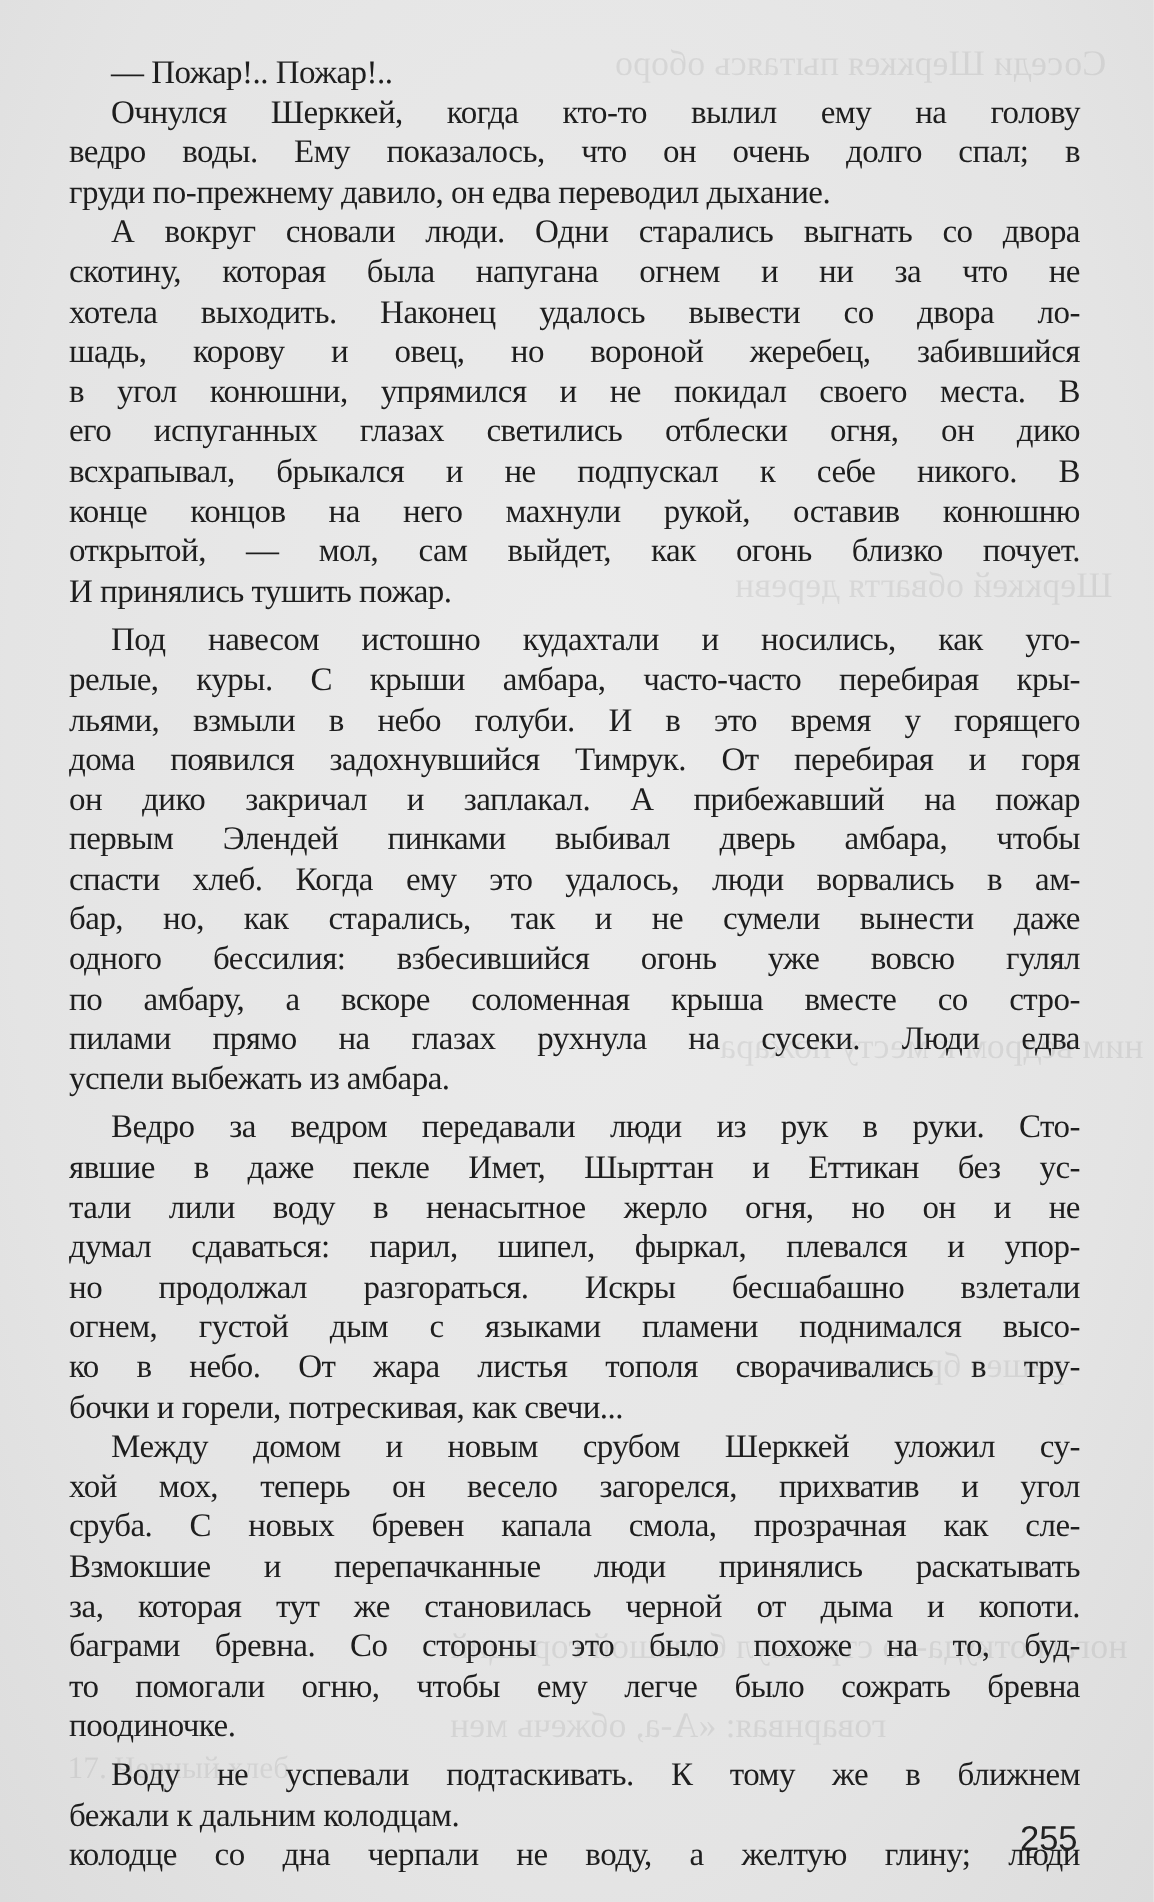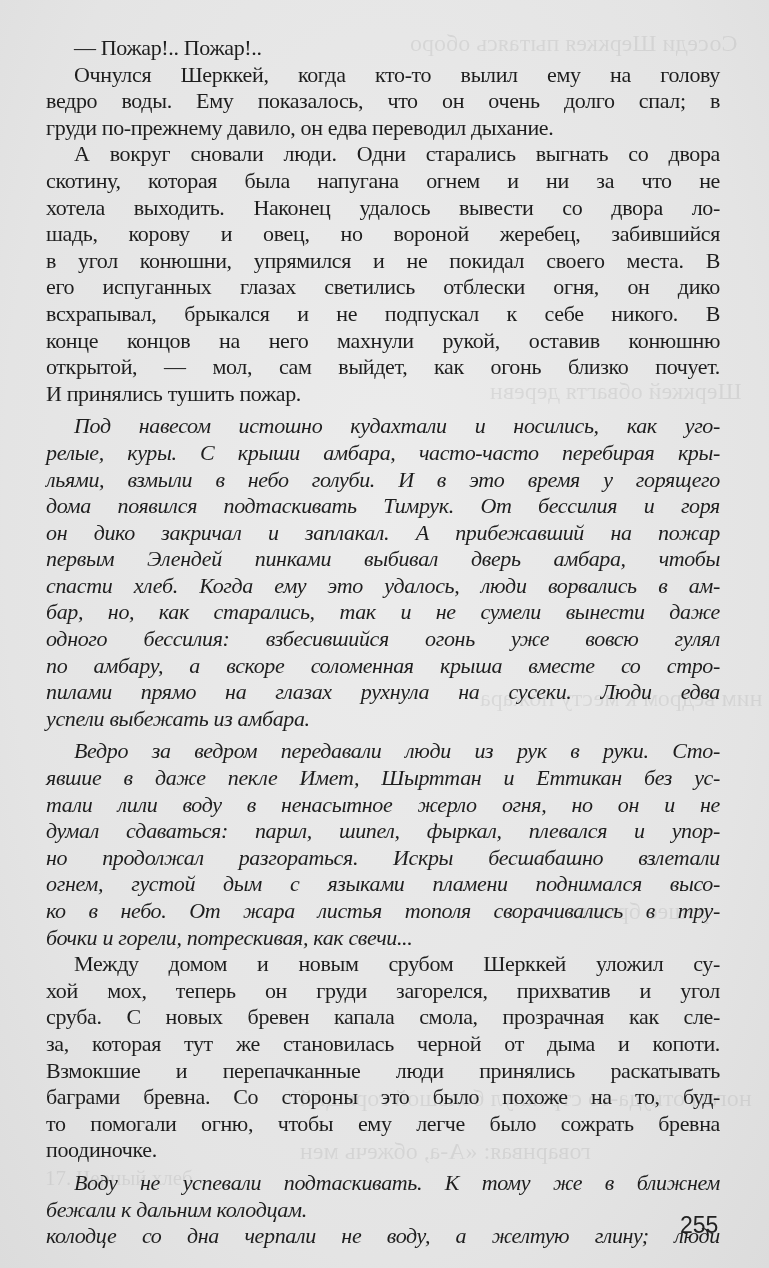--- a/index.html
+++ b/index.html
@@ -44,21 +44,20 @@
       text-align-last: left;
     }
     .line.indent {
       padding-left: 28px;
     }
     .para {
       margin: 0;
     }
     .para.gap {
       margin-top: 6px;
-      font-style: italic;
     }
     .page-number {
       position: absolute;
       left: 680px;
       top: 1212px;
       font-family: Liberation Sans, sans-serif;
       font-size: 23px;
       color: #222;
     }
     .bleed {
@@ -101,21 +100,21 @@
         <span class="line">его испуганных глазах светились отблески огня, он дико</span>
         <span class="line">всхрапывал, брыкался и не подпускал к себе никого. В</span>
         <span class="line">конце концов на него махнули рукой, оставив конюшню</span>
         <span class="line">открытой, — мол, сам выйдет, как огонь близко почует.</span>
         <span class="line last">И принялись тушить пожар.</span>
       </div>
       <div class="para gap">
         <span class="line indent">Под навесом истошно кудахтали и носились, как уго-</span>
         <span class="line">релые, куры. С крыши амбара, часто-часто перебирая кры-</span>
         <span class="line">льями, взмыли в небо голуби. И в это время у горящего</span>
-        <span class="line">дома появился подтаскивать Тимрук. От бессилия и горя</span>
+        <span class="line">дома появился задохнувшийся Тимрук. От перебирая и горя</span>
         <span class="line">он дико закричал и заплакал. А прибежавший на пожар</span>
         <span class="line">первым Элендей пинками выбивал дверь амбара, чтобы</span>
         <span class="line">спасти хлеб. Когда ему это удалось, люди ворвались в ам-</span>
         <span class="line">бар, но, как старались, так и не сумели вынести даже</span>
         <span class="line">одного бессилия: взбесившийся огонь уже вовсю гулял</span>
         <span class="line">по амбару, а вскоре соломенная крыша вместе со стро-</span>
         <span class="line">пилами прямо на глазах рухнула на сусеки. Люди едва</span>
         <span class="line last">успели выбежать из амбара.</span>
       </div>
       <div class="para gap">
@@ -123,24 +122,24 @@
         <span class="line">явшие в даже пекле Имет, Шырттан и Еттикан без ус-</span>
         <span class="line">тали лили воду в ненасытное жерло огня, но он и не</span>
         <span class="line">думал сдаваться: парил, шипел, фыркал, плевался и упор-</span>
         <span class="line">но продолжал разгораться. Искры бесшабашно взлетали</span>
         <span class="line">огнем, густой дым с языками пламени поднимался высо-</span>
         <span class="line">ко в небо. От жара листья тополя сворачивались в тру-</span>
         <span class="line last">бочки и горели, потрескивая, как свечи...</span>
       </div>
       <div class="para">
         <span class="line indent">Между домом и новым срубом Шерккей уложил су-</span>
-        <span class="line">хой мох, теперь он груди загорелся, прихватив и угол</span>
+        <span class="line">хой мох, теперь он весело загорелся, прихватив и угол</span>
         <span class="line">сруба. С новых бревен капала смола, прозрачная как сле-</span>
+        <span class="line">Взмокшие и перепачканные люди принялись раскатывать</span>
         <span class="line">за, которая тут же становилась черной от дыма и копоти.</span>
-        <span class="line">Взмокшие и перепачканные люди принялись раскатывать</span>
         <span class="line">баграми бревна. Со стороны это было похоже на то, буд-</span>
         <span class="line">то помогали огню, чтобы ему легче было сожрать бревна</span>
         <span class="line last">поодиночке.</span>
       </div>
       <div class="para gap">
         <span class="line indent">Воду не успевали подтаскивать. К тому же в ближнем</span>
         <span class="line last">бежали к дальним колодцам.</span>
         <span class="line">колодце со дна черпали не воду, а желтую глину; люди</span>
       </div>
     </div>

